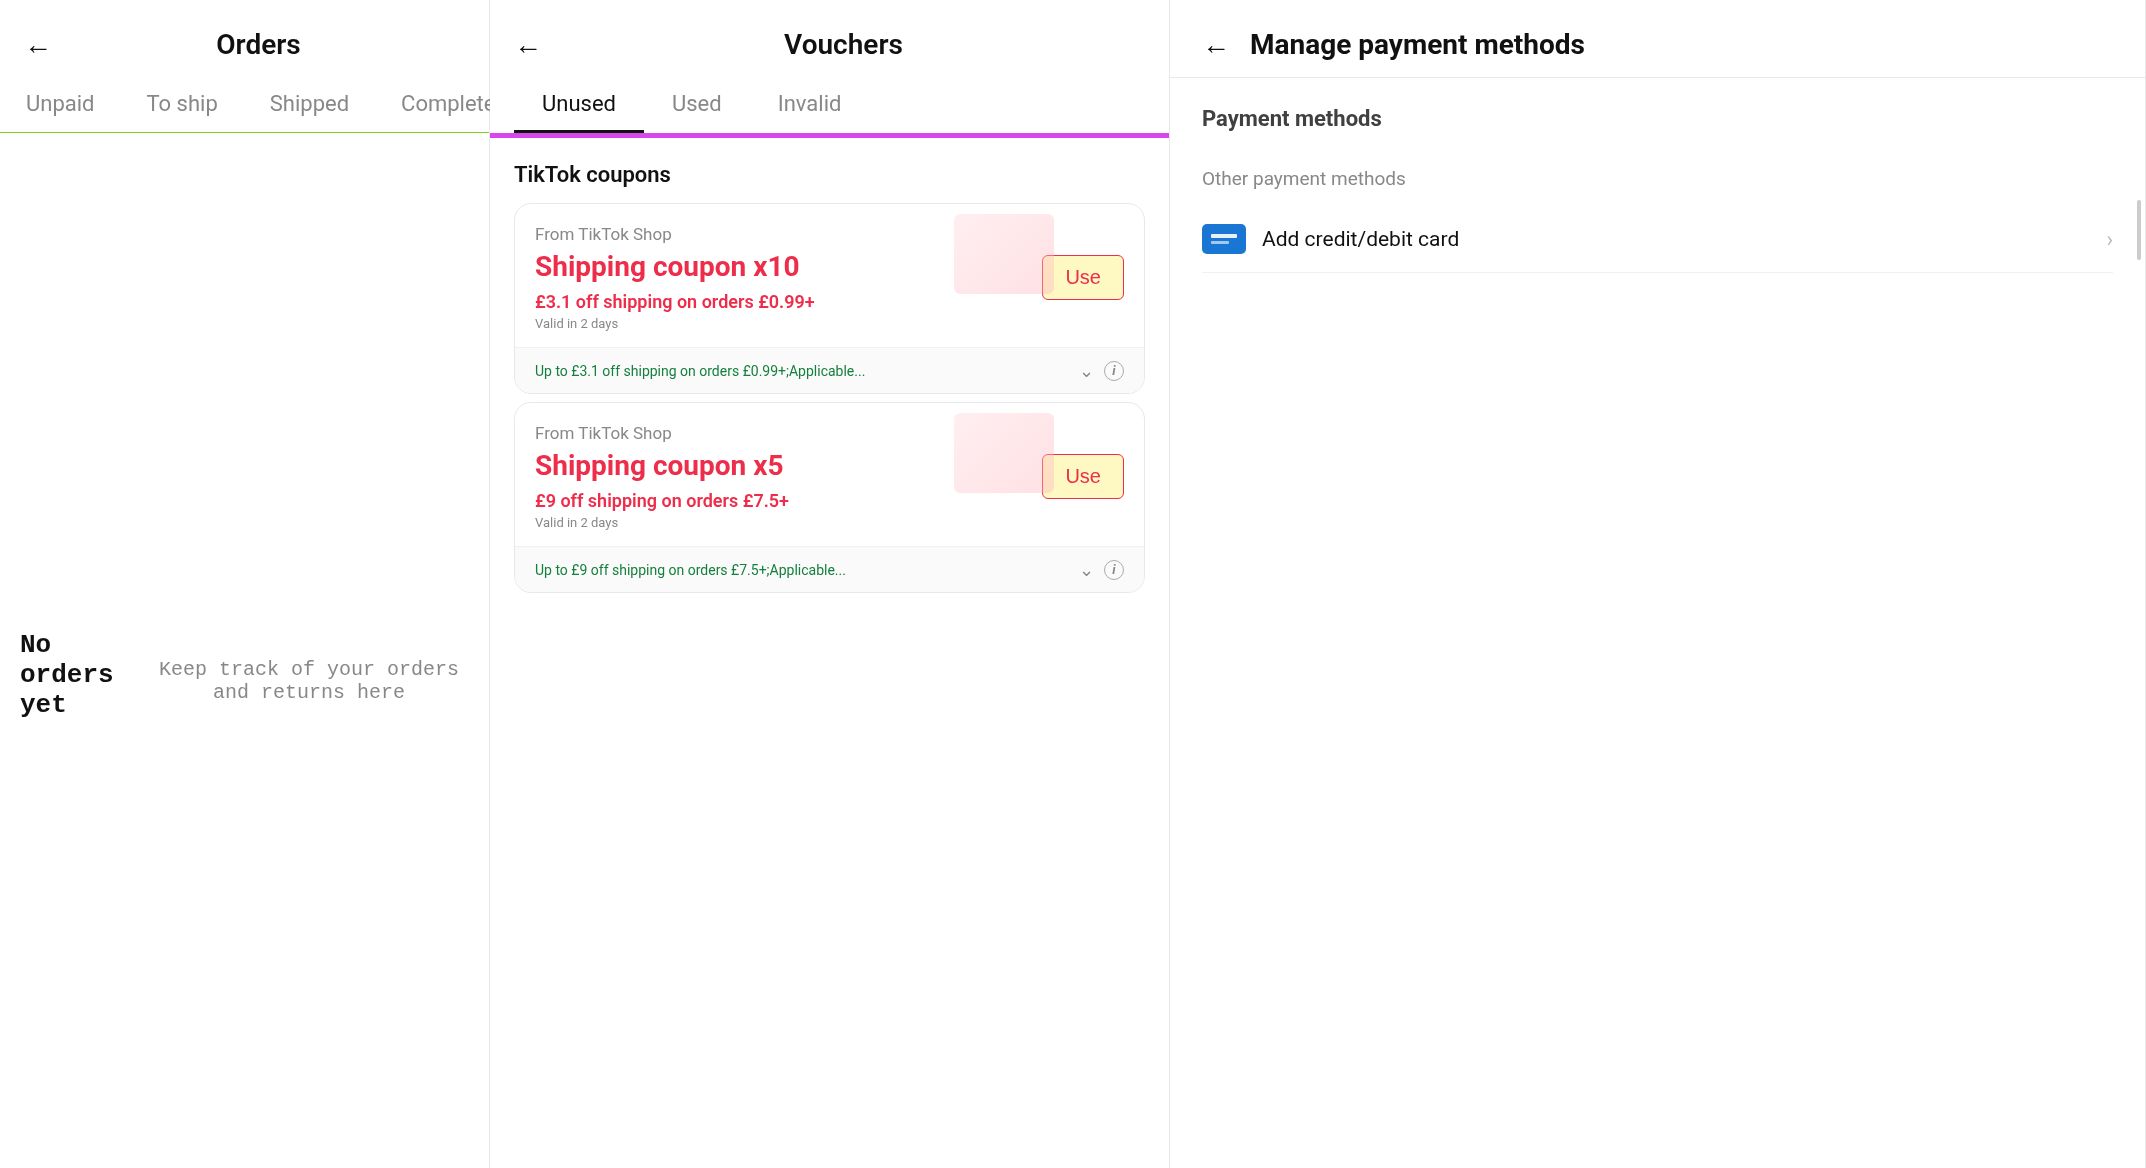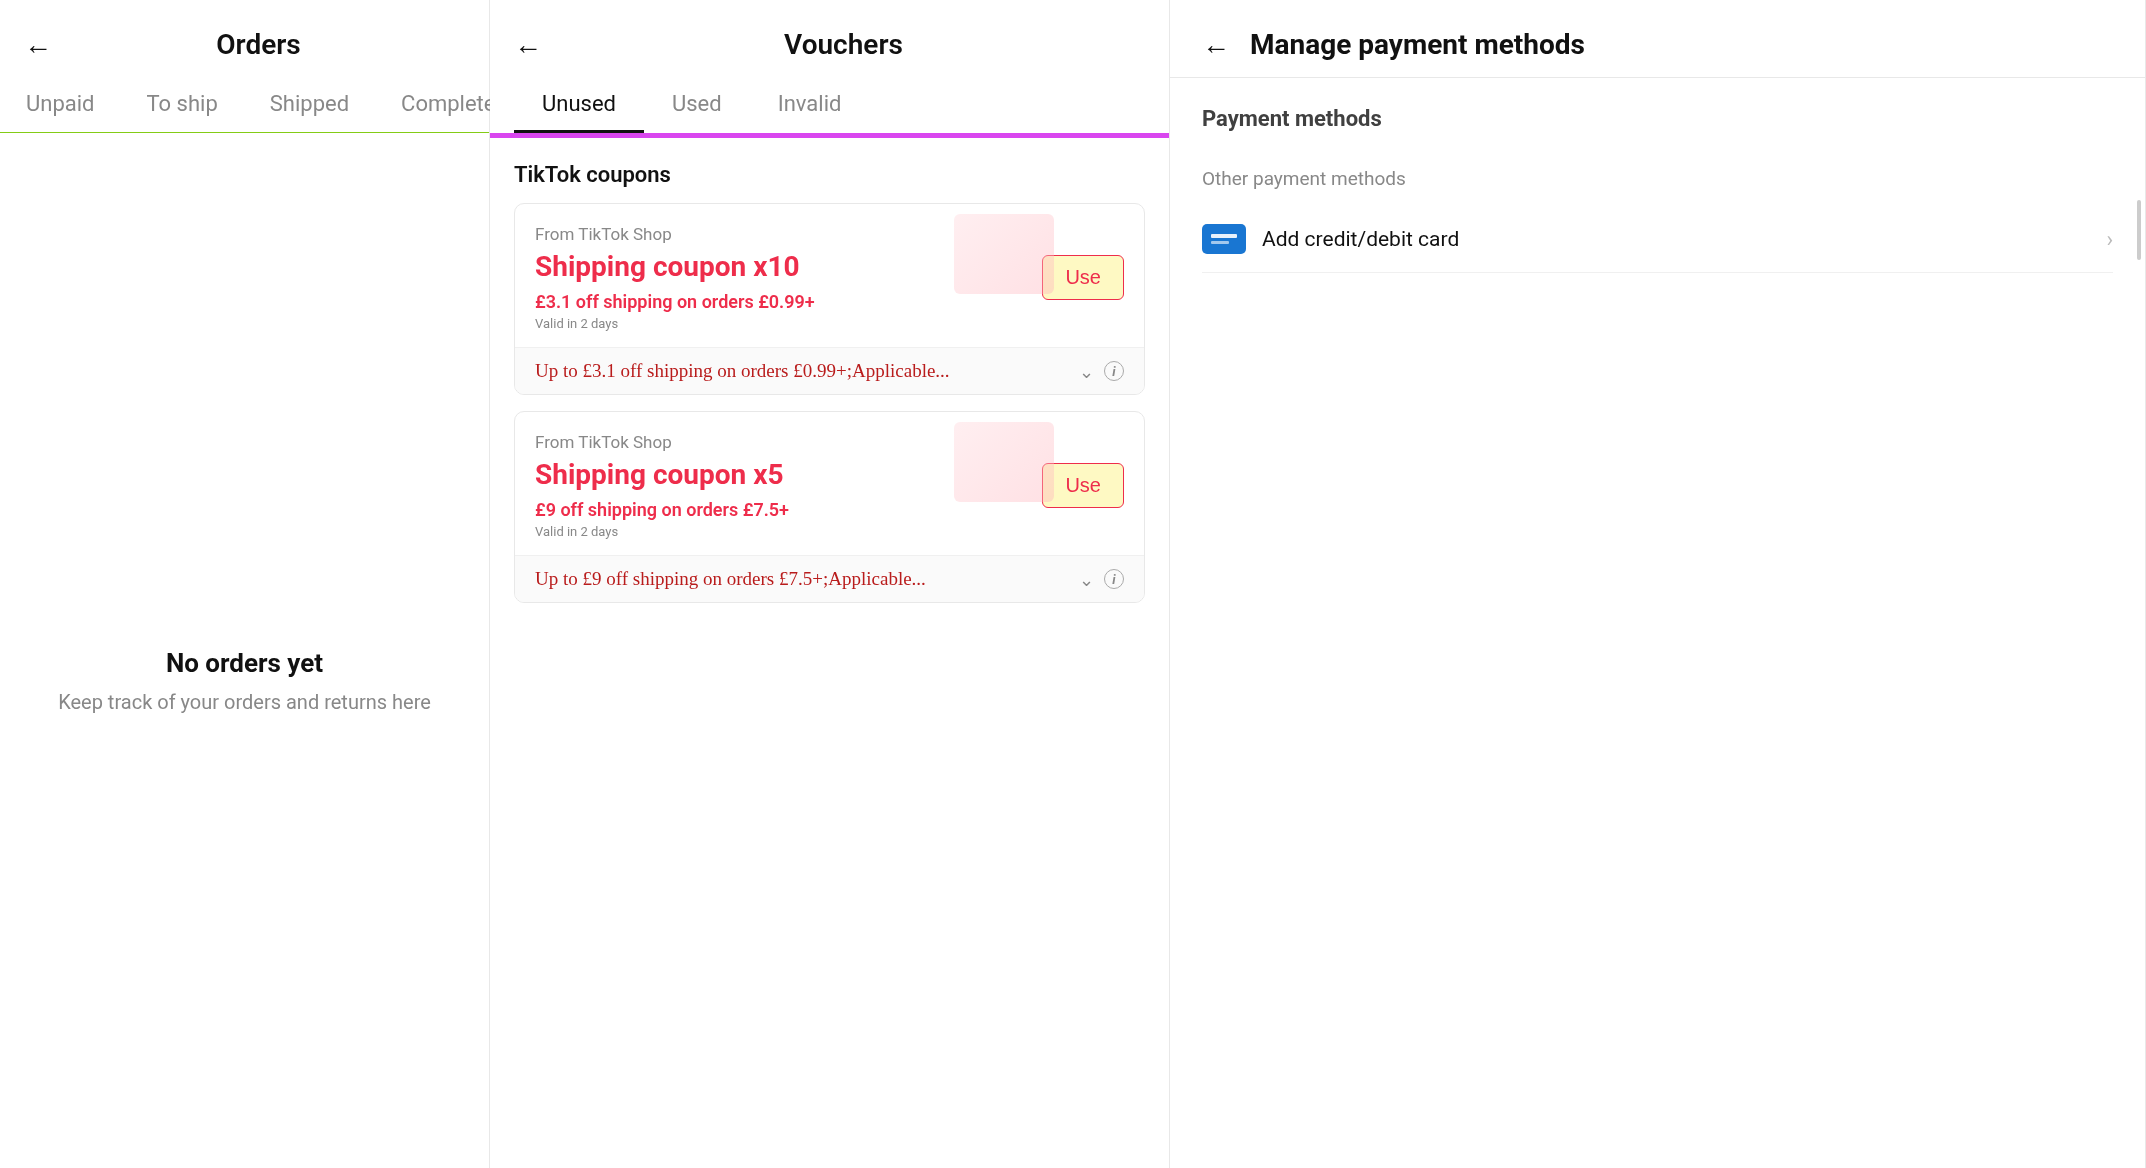--- a/index.html
+++ b/index.html
@@ -56,26 +56,26 @@
     .orders-tab {
       font-size: 22px;
       color: #888;
       padding: 14px 18px;
       cursor: pointer;
       border-bottom: 2px solid transparent;
       white-space: nowrap;
     }
     .orders-empty {
       display: flex;
-      flex-direction: column;
       align-items: center;
       justify-content: center;
       flex: 1;
       padding: 80px 20px;
       margin-top: 60px;
+      font-family: Liberation Mono, monospace;
     }
     .orders-empty-title {
       font-size: 26px;
       font-weight: 700;
       color: #111;
       margin-bottom: 12px;
     }
     .orders-empty-desc {
       font-size: 20px;
       color: #888;
@@ -124,22 +124,22 @@
     .vouchers-section-title {
       font-size: 22px;
       font-weight: 600;
       color: #111;
       margin-bottom: 16px;
     }
 
     
     .coupon-card {
       border: 1px solid #e8e8e8;
-      border-radius: 10px;
-      margin-bottom: 16px;
+      border-radius: 17px;
+      margin-bottom: 8px;
       overflow: hidden;
       background: #fff;
     }
     .coupon-main {
       display: flex;
       align-items: flex-start;
       padding: 20px 20px 16px;
       position: relative;
     }
     .coupon-info {
@@ -190,27 +190,26 @@
     }
     .coupon-footer {
       border-top: 1px solid #f0f0f0;
       padding: 12px 20px;
       display: flex;
       align-items: center;
       justify-content: space-between;
       background: #fafafa;
     }
     .coupon-footer-text {
-      font-size: 19px;
-      color: #b91c1c;
+      font-size: 14px;
+      color: #15803d;
       flex: 1;
       overflow: hidden;
       text-overflow: ellipsis;
       white-space: nowrap;
-      font-family: Liberation Serif, serif;
     }
     .coupon-footer-icons {
       display: flex;
       align-items: center;
       gap: 10px;
       margin-left: 12px;
     }
     .chevron-icon {
       font-size: 18px;
       color: #888;

